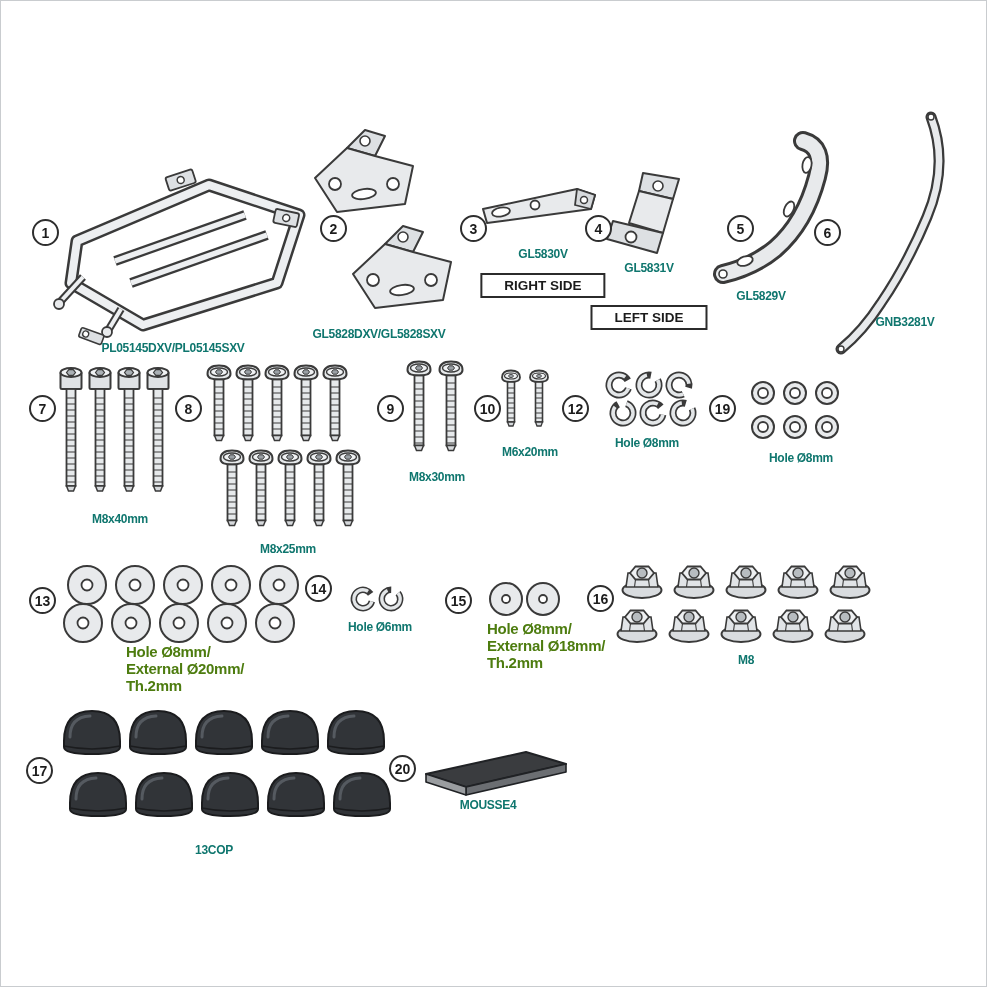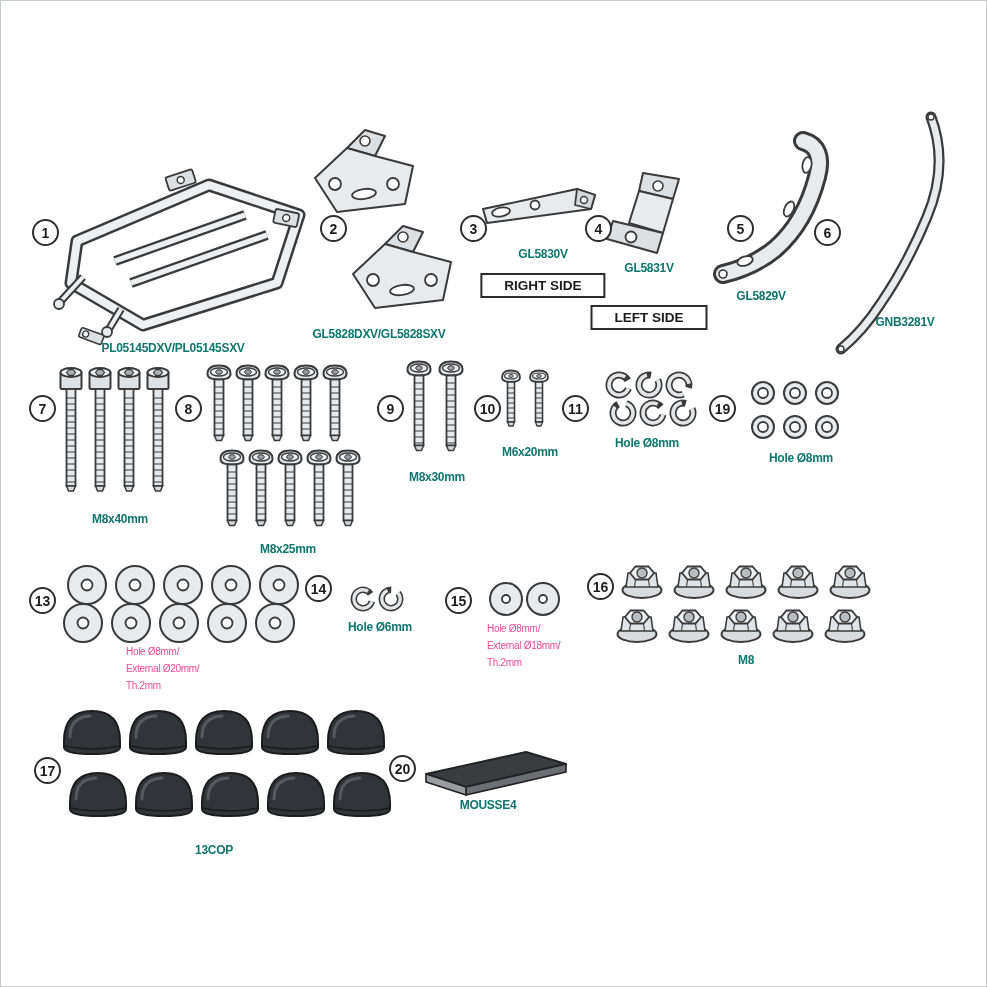--- a/index.html
+++ b/index.html
@@ -5,21 +5,21 @@
   *{margin:0;padding:0;box-sizing:border-box}
   html,body{background:#fff}
   body{font-family:"Liberation Sans",sans-serif}
   #canvas{position:relative;width:987px;height:987px;background:#fff;border:1px solid #c9cccf;overflow:hidden}
   .pgroup{display:contents}
   .badge{position:absolute;width:27px;height:27px;border:2px solid #2e2e2e;border-radius:50%;
          display:flex;align-items:center;justify-content:center;font-weight:bold;font-size:14px;
          color:#1c1c1c;background:#fff;z-index:5}
   .lbl{position:absolute;font-weight:bold;font-size:12px;color:#0f766e;letter-spacing:-0.3px;white-space:nowrap;z-index:4}
   .lbl.center{transform:translateX(-50%)}
-  .mline{position:absolute;font-weight:normal;font-size:10px;color:#ec4899;letter-spacing:-0.3px;line-height:17px;white-space:nowrap;z-index:4}
+  .mline{position:absolute;font-weight:bold;font-size:15px;color:#4d7c0f;letter-spacing:-0.3px;line-height:17px;white-space:nowrap;z-index:4}
   .side-box{position:absolute;transform:translateX(-50%);border:2px solid #2b2b2b;padding:3px 22px;
             font-weight:bold;font-size:13.5px;color:#1b1b1b;white-space:nowrap;background:#fff;z-index:4}
   svg.draw{position:absolute;overflow:visible}
 </style>
 </head>
 <body>
 
 <div id="canvas">
 
   
@@ -244,21 +244,21 @@
     <div class="badge" style="left:473px;top:394px">10</div>
     <svg class="draw" style="left:500px;top:368px" width="50" height="62" viewBox="0 0 50 62">
       <use href="#screw20" x="0"></use>
         <use href="#screw20" x="28"></use>
     </svg>
     <div class="lbl center" style="left:529px;top:444px">M6x20mm</div>
   </div>
 
   
   <div class="pgroup">
-    <div class="badge" style="left:561px;top:394px">11</div>
+    <div class="badge" style="left:561px;top:394px">12</div>
     <svg class="draw" style="left:605px;top:370px" width="95" height="60" viewBox="0 0 95 60">
       <use href="#wsplit" transform="translate(13,14) rotate(20)"></use>
         <use href="#wsplit" transform="translate(43,14) rotate(-30)"></use>
         <use href="#wsplit" transform="translate(73,14) rotate(65)"></use>
       <use href="#wsplit" transform="translate(17,42) rotate(-70)"></use>
         <use href="#wsplit" transform="translate(47,42) rotate(10)"></use>
         <use href="#wsplit" transform="translate(77,42) rotate(-25)"></use>
     </svg>
     <div class="lbl center" style="left:646px;top:435px">Hole Ø8mm</div>
   </div>
@@ -318,39 +318,39 @@
     </svg>
     <div class="mline" style="left:486px;top:619px">
       <div>Hole Ø8mm/</div>
       <div>External Ø18mm/</div>
       <div>Th.2mm</div>
     </div>
   </div>
 
   
   <div class="pgroup">
-    <div class="badge" style="left:586px;top:572px">16</div>
+    <div class="badge" style="left:586px;top:584px">16</div>
     <svg class="draw" style="left:610px;top:560px" width="262" height="84" viewBox="0 0 262 84">
       <use href="#nut" x="10" y="0"></use>
         <use href="#nut" x="62" y="0"></use>
         <use href="#nut" x="114" y="0"></use>
         <use href="#nut" x="166" y="0"></use>
         <use href="#nut" x="218" y="0"></use>
       <use href="#nut" x="5" y="44"></use>
         <use href="#nut" x="57" y="44"></use>
         <use href="#nut" x="109" y="44"></use>
         <use href="#nut" x="161" y="44"></use>
         <use href="#nut" x="213" y="44"></use>
     </svg>
     <div class="lbl center" style="left:745px;top:652px">M8</div>
   </div>
 
   
   <div class="pgroup">
-    <div class="badge" style="left:33px;top:756px">17</div>
+    <div class="badge" style="left:25px;top:756px">17</div>
     <svg class="draw" style="left:60px;top:702px" width="335" height="120" viewBox="0 0 335 120">
       <use href="#cap" x="0" y="0"></use>
         <use href="#cap" x="66" y="0"></use>
         <use href="#cap" x="132" y="0"></use>
         <use href="#cap" x="198" y="0"></use>
         <use href="#cap" x="264" y="0"></use>
       <use href="#cap" x="6" y="62"></use>
         <use href="#cap" x="72" y="62"></use>
         <use href="#cap" x="138" y="62"></use>
         <use href="#cap" x="204" y="62"></use>

